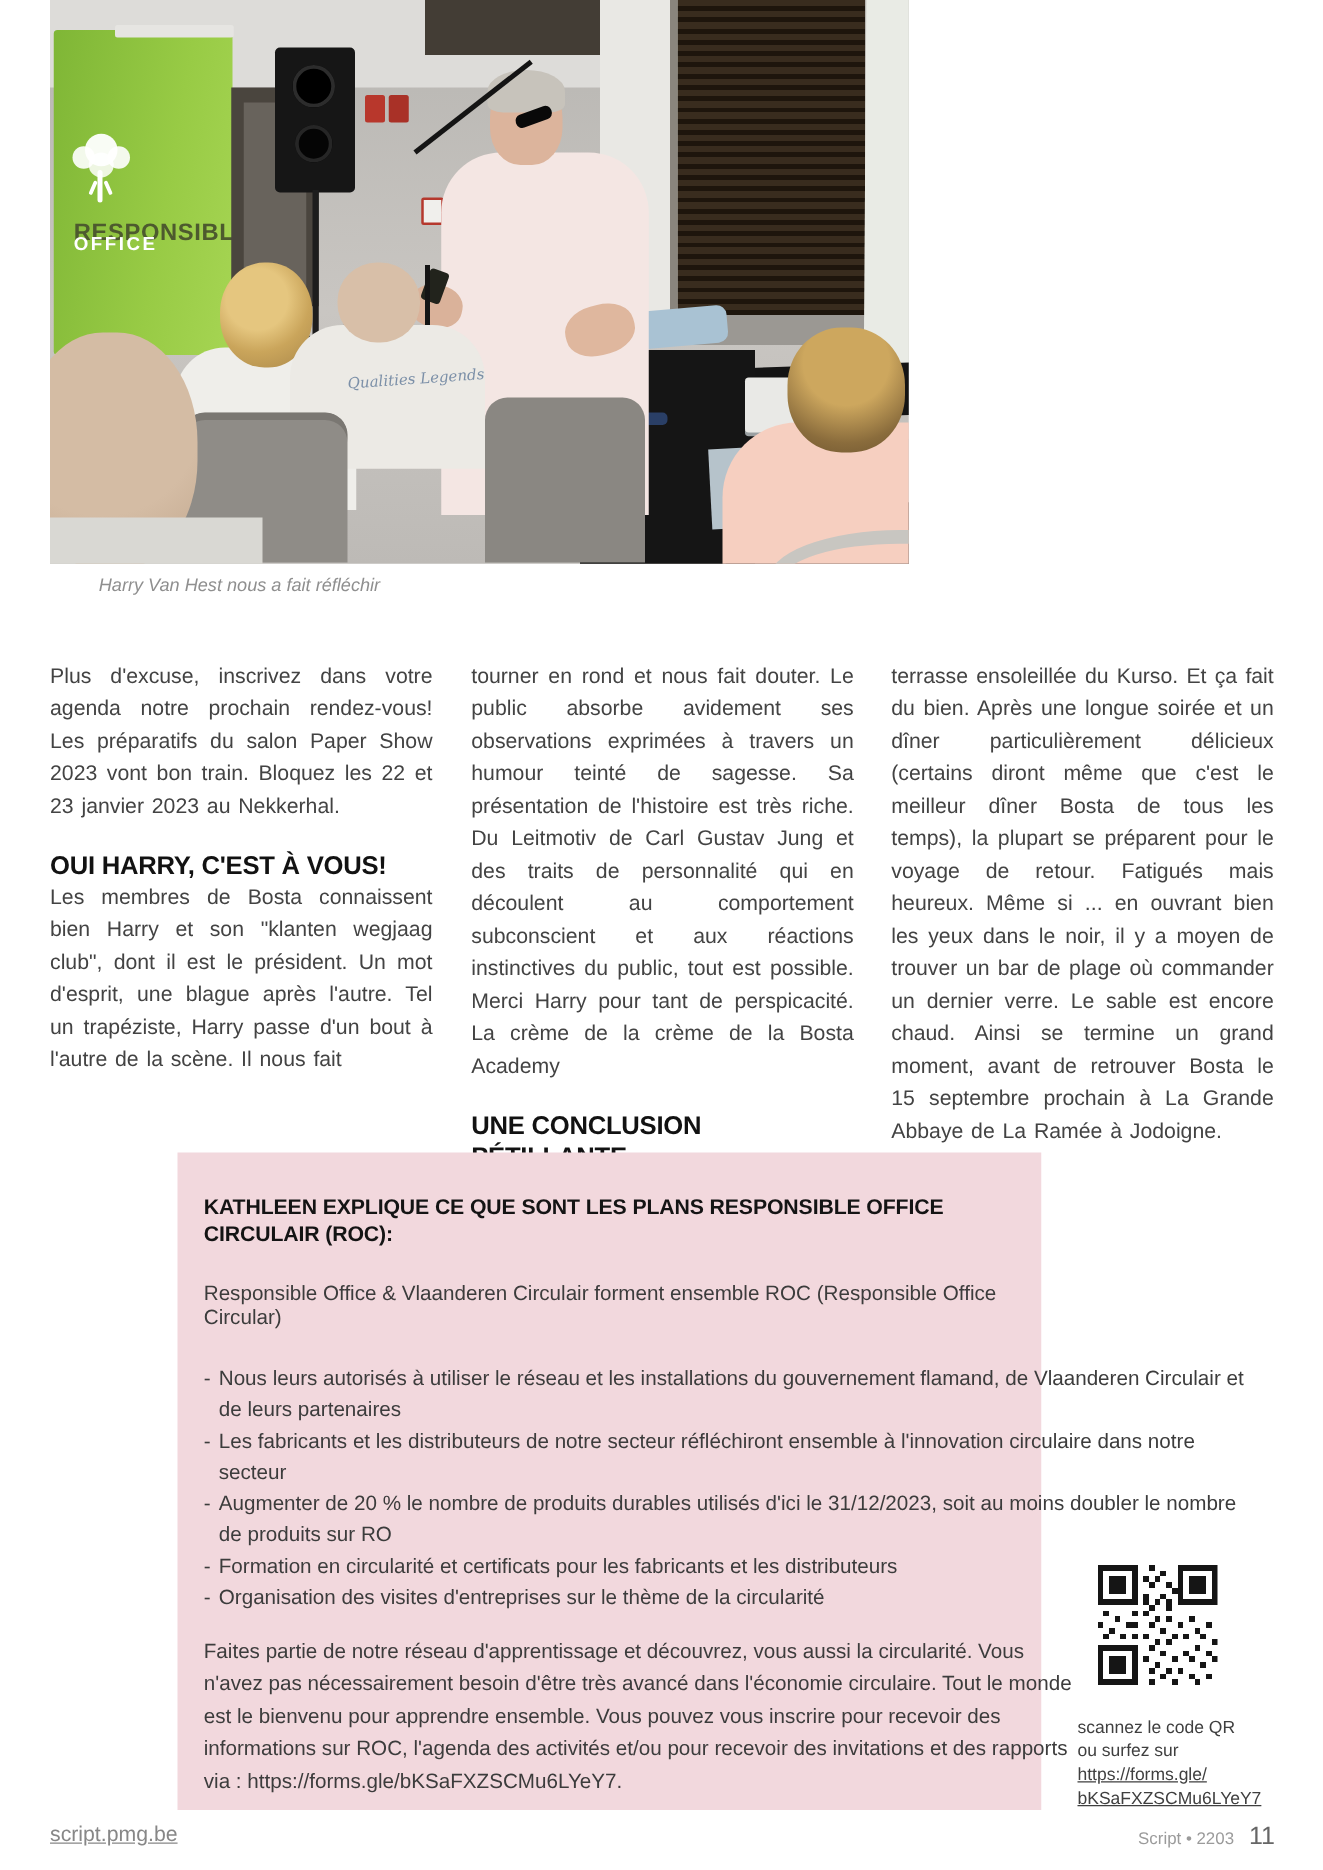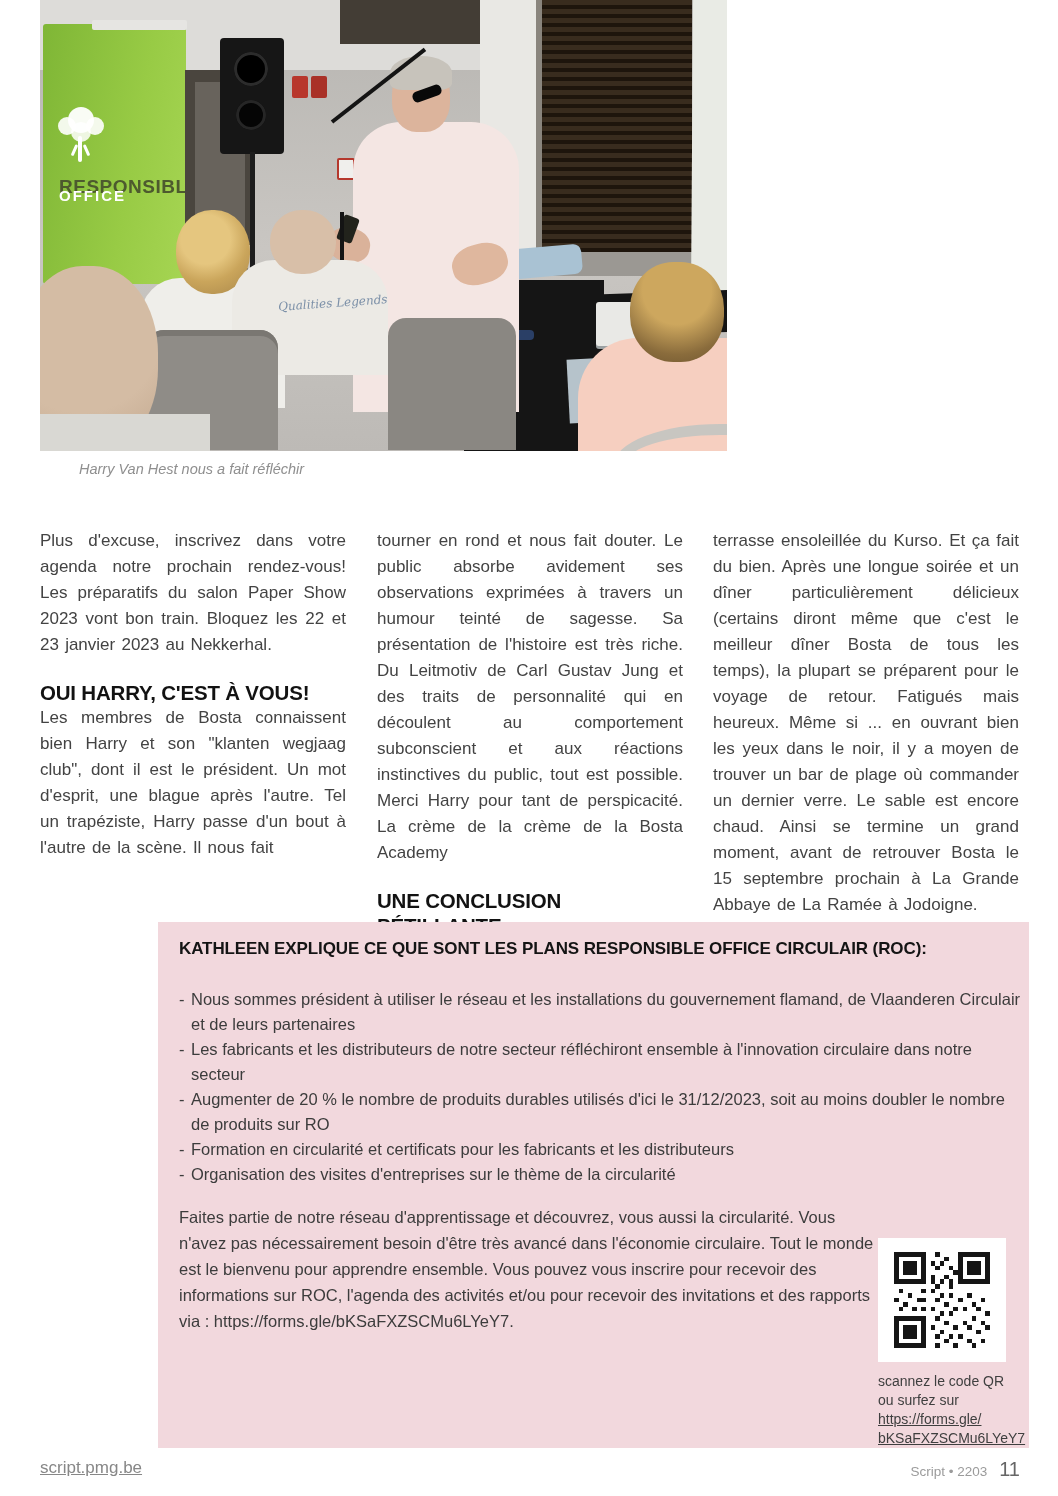--- a/index.html
+++ b/index.html
@@ -77,21 +77,21 @@
     background:repeating-linear-gradient(45deg,#d8c2c6 0 3px,#8a6f74 3px 6px);}
   
   .caption{position:absolute;left:43px;top:461px;font-size:14.5px;font-style:italic;color:#8f8f8f;margin-left:36px;}
   .col{position:absolute;width:306px;font-size:17px;line-height:26px;text-align:justify;color:#434343;word-spacing:1.5px;}
   .col p{margin:0;}
   .col1{left:40px;top:528px;}
   .col2{left:377px;top:528px;}
   .col3{left:713px;top:528px;}
   h2{margin:0;font-size:20.5px;line-height:25px;color:#121212;letter-spacing:-.2px;text-align:left;word-spacing:0;}
   .h-gap{margin-top:22px !important;}
-  .infobox{position:absolute;left:142px;top:922px;width:871px;height:526px;background:#f2d8dd;box-sizing:border-box;padding:16px 24px 0 21px;margin-left:16px;}
+  .infobox{position:absolute;left:142px;top:922px;width:691px;height:526px;background:#f2d8dd;box-sizing:border-box;padding:33px 24px 0 21px;}
   .infobox h3{margin:0;font-size:17px;line-height:22px;color:#141414;letter-spacing:-.1px;}
   .infobox .subtitle{margin:27px 0 0 0;font-size:16.5px;color:#3c3c3c;}
   .infobox ul{margin:27px 0 0 0;padding:0;list-style:none;width:845px;}
   .infobox li{font-size:16.5px;line-height:25px;color:#3c3c3c;padding-left:12px;position:relative;}
   .infobox li::before{content:"-";position:absolute;left:0;top:0;}
   .infobox .closing{margin:17px 0 0 0;font-size:16.5px;line-height:26px;color:#3c3c3c;width:700px;}
   .qr-panel{position:absolute;left:720px;top:316px;width:130px;}
   .qr-box{width:128px;height:124px;background:#ffffff;display:flex;align-items:center;justify-content:center;}
   .qr-caption{margin-top:10px;font-size:14px;line-height:19px;color:#3f3f3f;}
   .qr-caption a{color:#3f3f3f;}
@@ -202,22 +202,23 @@
   <h2 class="h-gap">UNE CONCLUSION PÉTILLANTE</h2>
   <p>Les bulles chantent et nous appellent. Il est temps de rattraper le temps perdu sur la</p>
 </div>
 
 <div class="col col3">
   <p>terrasse ensoleillée du Kurso. Et ça fait du bien. Après une longue soirée et un dîner particulièrement délicieux (certains diront même que c'est le meilleur dîner Bosta de tous les temps), la plupart se préparent pour le voyage de retour. Fatigués mais heureux. Même si ... en ouvrant bien les yeux dans le noir, il y a moyen de trouver un bar de plage où commander un dernier verre. Le sable est encore chaud. Ainsi se termine un grand moment, avant de retrouver Bosta le 15 septembre prochain à La Grande Abbaye de La Ramée à Jodoigne.</p>
 </div>
 
 <div class="infobox">
   <h3>KATHLEEN EXPLIQUE CE QUE SONT LES PLANS RESPONSIBLE OFFICE CIRCULAIR (ROC):</h3>
+  <p class="subtitle">Responsible Office &amp; Vlaanderen Circulair forment ensemble ROC (Responsible Office Circular)</p>
   <ul>
-    <li>Nous sommes président à utiliser le réseau et les installations du gouvernement flamand, de Vlaanderen Circulair et de leurs partenaires</li>
+    <li>Nous leurs autorisés à utiliser le réseau et les installations du gouvernement flamand, de Vlaanderen Circulair et de leurs partenaires</li>
     <li>Les fabricants et les distributeurs de notre secteur réfléchiront ensemble à l'innovation circulaire dans notre secteur</li>
     <li>Augmenter de 20 % le nombre de produits durables utilisés d'ici le 31/12/2023, soit au moins doubler le nombre de produits sur RO</li>
     <li>Formation en circularité et certificats pour les fabricants et les distributeurs</li>
     <li>Organisation des visites d'entreprises  sur le thème de la circularité</li>
   </ul>
   <p class="closing">Faites partie de notre réseau d'apprentissage et découvrez, vous aussi la circularité. Vous n'avez pas nécessairement besoin d'être très avancé dans l'économie circulaire. Tout le monde est le bienvenu pour apprendre ensemble. Vous pouvez vous inscrire pour recevoir des informations sur ROC, l'agenda des activités et/ou pour recevoir des invitations et des rapports via : https://forms.gle/bKSaFXZSCMu6LYeY7.</p>
 
   <div class="qr-panel">
     <div class="qr-box">
       <svg width="96" height="96" viewBox="0 0 21 21" shape-rendering="crispEdges" fill="#151515">

